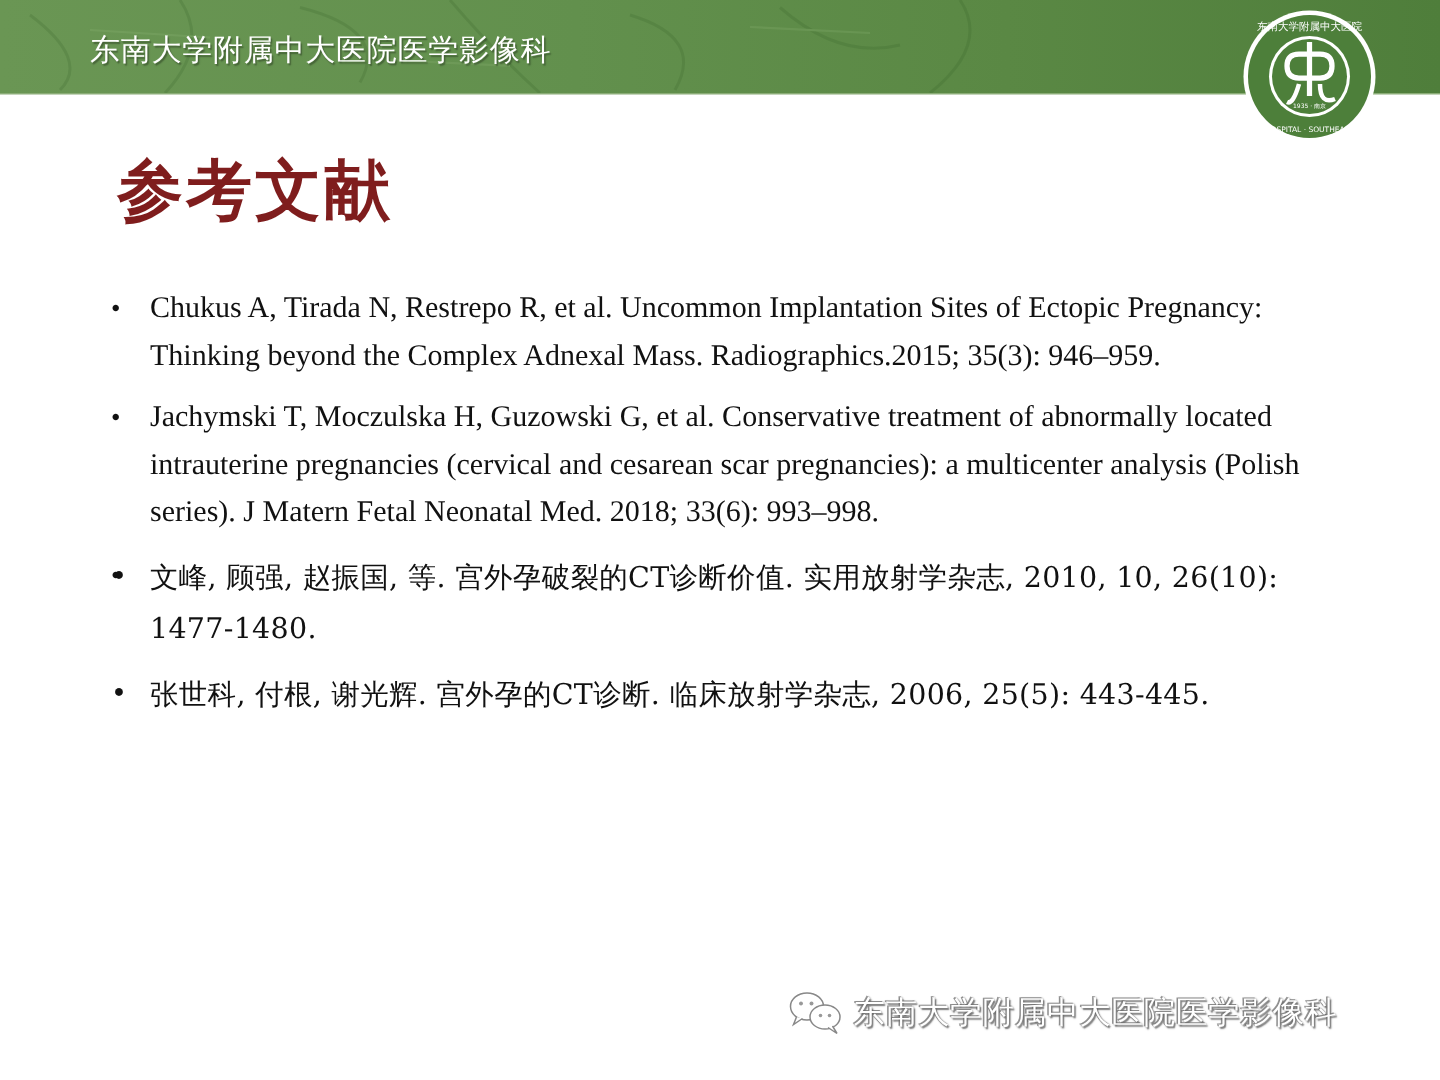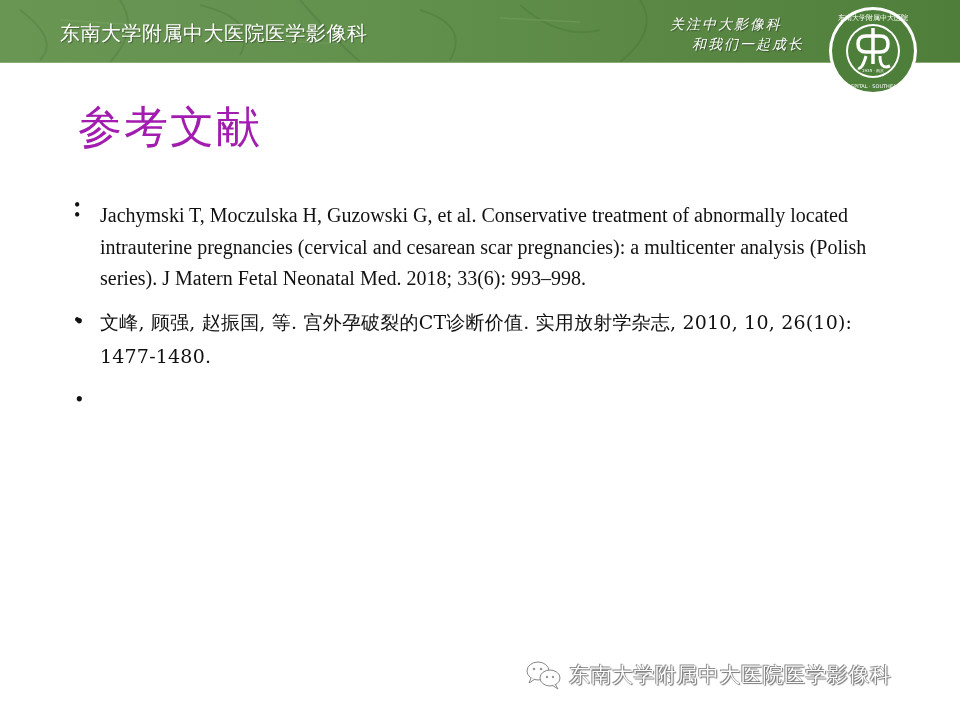--- a/index.html
+++ b/index.html
@@ -60,23 +60,23 @@
       left: 828px;
       top: 6px;
       width: 90px;
       height: 90px;
     }
     .page-title {
       position: absolute;
       left: 78px;
       top: 98px;
       font-family: "DejaVu Sans", "Liberation Sans", sans-serif;
-      font-weight: normal;
+      font-weight: bold;
       font-size: 44px;
-      color: #a21caf;
+      color: #7f1d1d;
       letter-spacing: 2px;
       margin: 0;
     }
     .refs {
       position: absolute;
       left: 74px;
       top: 190px;
       width: 820px;
       margin: 0;
       padding: 0;
@@ -129,58 +129,56 @@
   </style>
 </head>
 <body>
 
 <div class="header-band">
   <svg class="header-texture" width="960" height="62" viewBox="0 0 960 62">
     <path d="M20 10 Q60 40 40 60 M120 0 Q140 30 110 62 M200 5 Q260 20 240 55 M300 0 Q330 35 360 62 M420 10 Q470 25 450 60 M520 5 Q560 40 600 30 M640 0 Q660 30 620 62" stroke="#2f5a22" stroke-width="2" fill="none"></path>
     <path d="M60 20 L140 25 M260 40 L340 44 M500 18 L580 22" stroke="#9cc284" stroke-width="1.5" fill="none"></path>
   </svg>
   <div class="header-title">东南大学附属中大医院医学影像科</div>
-  <div class="slogan">
-    <span class="line1">关注中大影像科</span>
-    <span class="line2">和我们一起成长</span>
-  </div>
 </div>
 
 <svg class="logo" viewBox="0 0 90 90">
   <circle cx="45" cy="45" r="44" fill="#ffffff"></circle>
   <circle cx="45" cy="45" r="41" fill="#4d7f3a"></circle>
   <circle cx="45" cy="45" r="27" fill="#ffffff"></circle>
   <circle cx="45" cy="45" r="25" fill="#4d7f3a"></circle>
   <path d="M30 38 Q30 30 38 30 L52 30 Q60 30 60 38 Q60 46 52 46 L38 46 Q30 46 30 38 Z" stroke="#ffffff" stroke-width="3.5" fill="none"></path>
   <path d="M45 22 L45 58" stroke="#ffffff" stroke-width="3.5"></path>
   <path d="M38 50 Q34 64 30 62 M52 50 Q52 64 62 60" stroke="#ffffff" stroke-width="3" fill="none"></path>
   <text x="45" y="14" text-anchor="middle" font-size="7" fill="#ffffff" font-family="DejaVu Serif, serif">东南大学附属中大医院</text>
   <text x="45" y="82" text-anchor="middle" font-size="5" fill="#ffffff" font-family="DejaVu Sans, sans-serif">HOSPITAL · SOUTHEAST</text>
   <text x="45" y="66" text-anchor="middle" font-size="4" fill="#ffffff" font-family="DejaVu Sans, sans-serif">1935 · 南京</text>
 </svg>
 
 <h1 class="page-title">参考文献</h1>
 
 <ul class="refs">
   <li class="ref-item">
     <span class="bullet">•</span>
+    <span>Chukus A, Tirada N, Restrepo R, et al. Uncommon Implantation Sites of Ectopic Pregnancy: Thinking beyond the Complex Adnexal Mass. Radiographics.2015; 35(3): 946–959.</span>
   </li>
   <li class="ref-item">
     <span class="bullet">•</span>
     <span>Jachymski T, Moczulska H, Guzowski G, et al. Conservative treatment of abnormally located intrauterine pregnancies (cervical and cesarean scar pregnancies): a multicenter analysis (Polish series). J Matern Fetal Neonatal Med. 2018; 33(6): 993–998.</span>
   </li>
   <li class="ref-item">
     <span class="bullet">•</span>
   </li>
   <li class="ref-item cn">
     <span class="bullet">•</span>
     <span>文峰, 顾强, 赵振国, 等. 宫外孕破裂的CT诊断价值. 实用放射学杂志, 2010, 10, 26(10): 1477-1480.</span>
   </li>
   <li class="ref-item cn cn2">
     <span class="bullet">•</span>
+    <span>张世科, 付根, 谢光辉. 宫外孕的CT诊断. 临床放射学杂志, 2006, 25(5): 443-445.</span>
   </li>
 </ul>
 
 <div class="watermark">
   <svg class="wechat-icon" viewBox="0 0 38 30">
     <ellipse cx="13" cy="11" rx="11" ry="9" fill="#ffffff" stroke="#888" stroke-width="1"></ellipse>
     <path d="M6 18 L4 23 L10 19" fill="#ffffff" stroke="#888" stroke-width="1"></path>
     <circle cx="9" cy="9" r="1.3" fill="#999"></circle>
     <circle cx="16" cy="9" r="1.3" fill="#999"></circle>
     <ellipse cx="25" cy="18" rx="10" ry="8" fill="#ffffff" stroke="#888" stroke-width="1"></ellipse>

